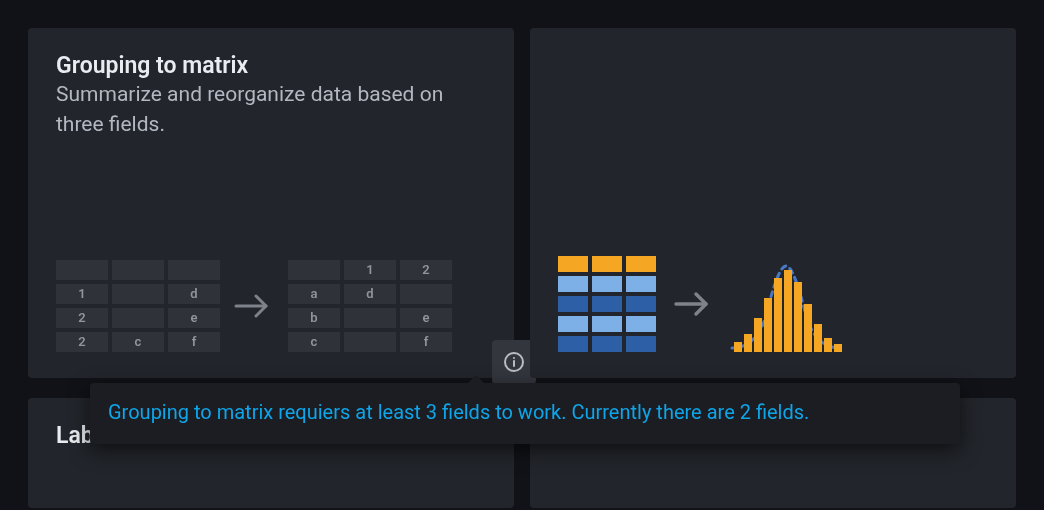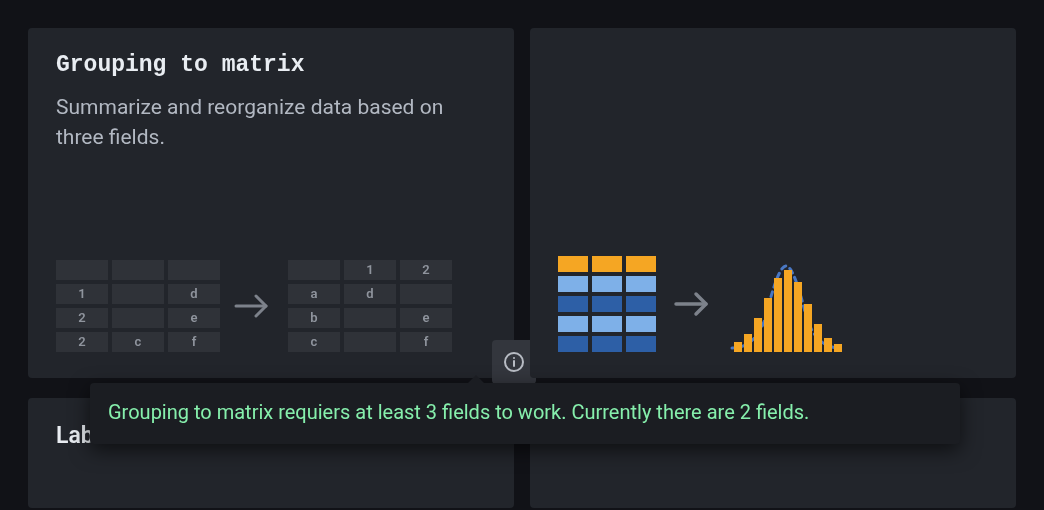--- a/index.html
+++ b/index.html
@@ -21,22 +21,20 @@
     border-radius: 4px;
     padding: 24px 28px;
     width: 490px;
     height: 350px;
     position: relative;
   }
   .card h2 {
     color: #e9edf2;
     font-size: 23px;
     font-weight: 600;
-    margin-bottom: 14px;
-    font-family: Liberation Mono, monospace;
   }
   .card p {
     color: #b2b8c2;
     font-size: 21px;
     line-height: 1.45;
   }
   .illus {
     position: absolute;
     left: 28px;
     bottom: 22px;
@@ -55,21 +53,21 @@
     justify-content: center;
     color: #b8bcc4;
   }
   .info-btn svg { display: block; }
   .tooltip {
     position: absolute;
     left: 90px;
     top: 383px;
     width: 870px;
     background: #1b1d22;
-    color: #86efac;
+    color: #0ea5e9;
     font-size: 20px;
     line-height: 1.55;
     padding: 14px 20px 16px 18px;
     border-radius: 4px;
     box-shadow: 0 6px 20px rgba(0,0,0,.6);
   }
   .tooltip::before {
     content: "";
     position: absolute;
     top: -8px;

